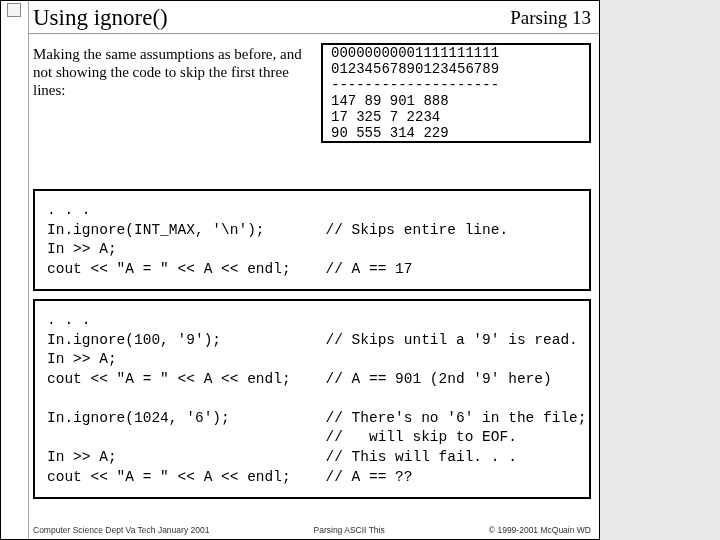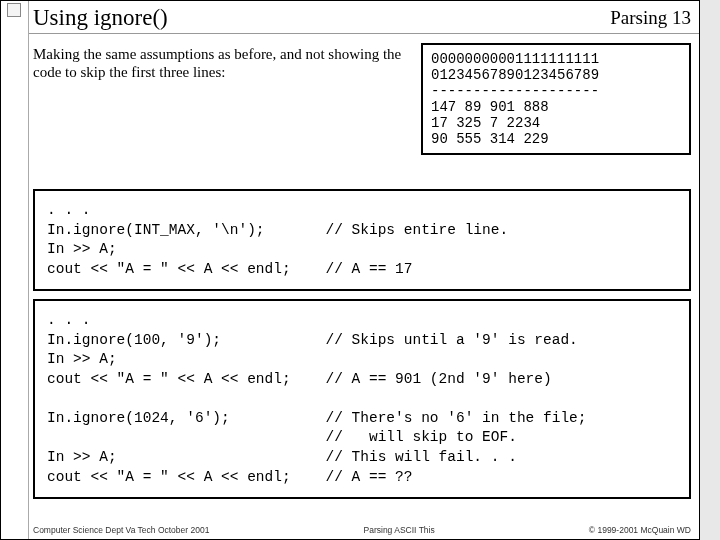--- a/index.html
+++ b/index.html
@@ -8,21 +8,21 @@
     height: 540px;
     background: #e8e8e8;
     font-family: "Times New Roman", serif;
     position: relative;
     overflow: hidden;
   }
   .slide {
     position: absolute;
     left: 0px;
     top: 0px;
-    width: 700px;
+    width: 600px;
     height: 540px;
     background: #ffffff;
     border: 1px solid #000;
   }
   .left-rail {
     position: absolute;
     left: 0; top: 0;
     width: 28px; height: 100%;
     background: #ffffff;
     border-right: 1px solid #aaa;
@@ -57,21 +57,21 @@
     display: flex;
   }
   .intro-text {
     font-size: 15px;
     flex: 1;
     line-height: 1.2;
     padding-top: 2px;
   }
   .data-box {
     border: 2px solid #000;
-    padding: 6px 8px;
+    padding: 0 8px;
     font-family: "Courier New", monospace;
     font-size: 14px;
     white-space: pre;
     width: 270px;
   }
   .code-box {
     position: absolute;
     left: 32px; right: 8px;
     border: 2px solid #000;
     padding: 10px 12px;
@@ -124,17 +124,17 @@
 In.ignore(100, '9');            // Skips until a '9' is read.
 In &gt;&gt; A;
 cout &lt;&lt; "A = " &lt;&lt; A &lt;&lt; endl;    // A == 901 (2nd '9' here)
 
 In.ignore(1024, '6');           // There's no '6' in the file;
                                 //   will skip to EOF.
 In &gt;&gt; A;                        // This will fail. . .
 cout &lt;&lt; "A = " &lt;&lt; A &lt;&lt; endl;    // A == ??</div>
 
   <div class="footer">
-    <span>Computer Science Dept Va Tech October 2001</span>
+    <span>Computer Science Dept Va Tech January 2001</span>
     <span>Parsing ASCII This</span>
     <span>© 1999-2001  McQuain WD</span>
   </div>
 </div>
 
 </body></html>

